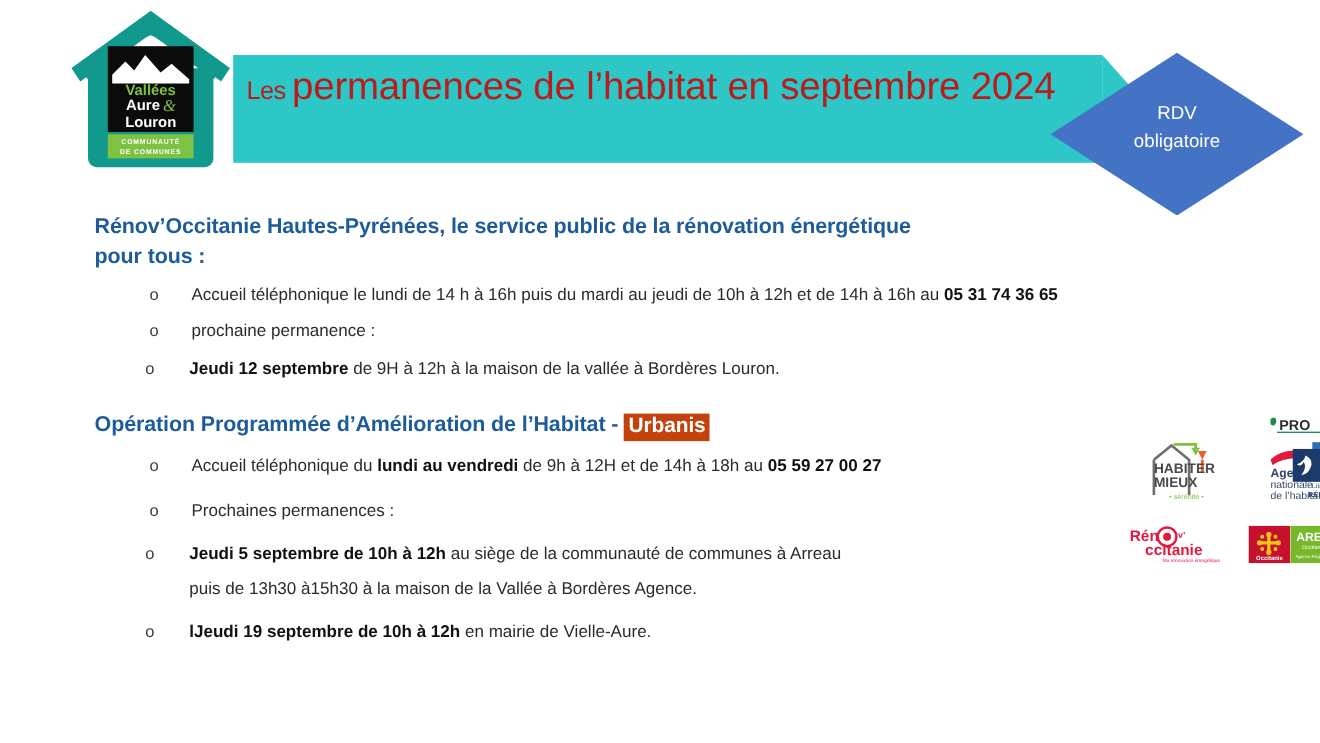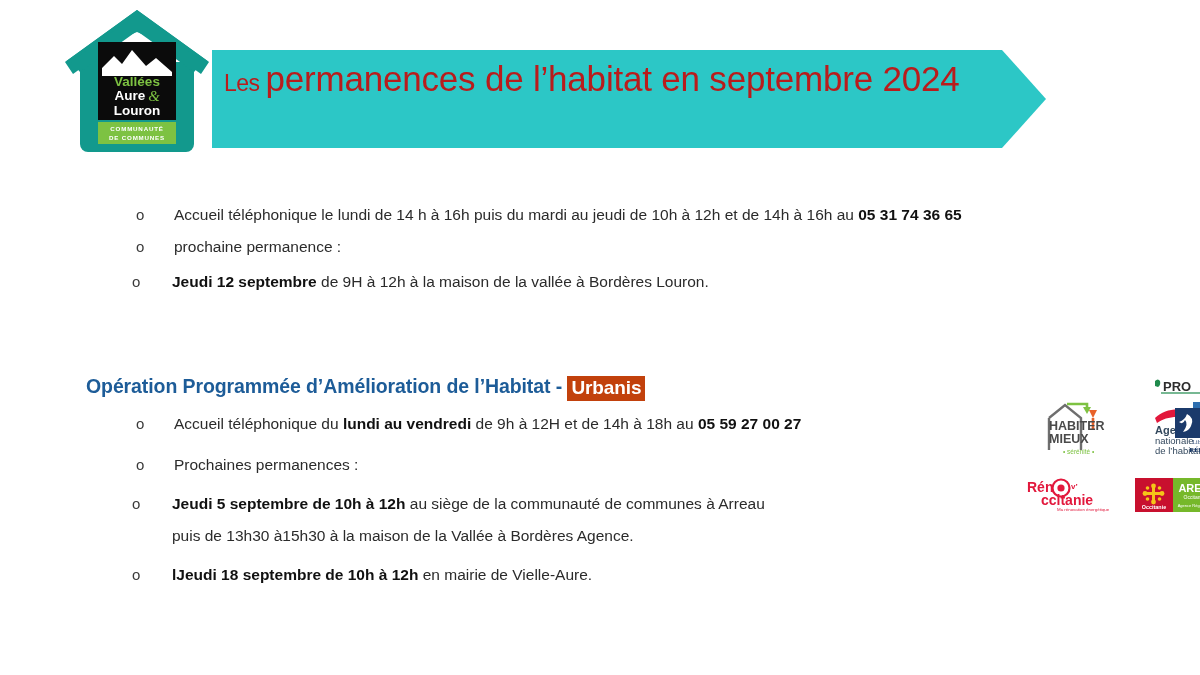--- a/index.html
+++ b/index.html
@@ -194,22 +194,33 @@
     </svg>
   </div>
 
   <div class="banner"></div>
   <div class="banner-arrow-tip"></div>
 
   <div class="banner-title">
     <span class="small-les">Les </span><span>permanences de l’habitat en septembre 2024</span>
   </div>
 
+  <div class="rdv-diamond">
+    <div class="shape"></div>
+    <div class="rdv-label">
+      <div>RDV</div>
+      <div>obligatoire</div>
+    </div>
+  </div>
 
   <div class="section" style="left:86px; top:193px; width:990px;">
+    <div class="sec-head">
+      <div>Rénov’Occitanie Hautes-Pyrénées, le service public de la rénovation énergétique</div>
+      <div>pour tous :</div>
+    </div>
 
     <ul class="lvl1">
       <li>
         <span class="bullet-o">o</span>
         <span>Accueil téléphonique le lundi de  14 h à 16h puis du mardi au jeudi de 10h à 12h et de 14h à 16h au </span><span class="b">05 31 74 36 65</span>
       </li>
       <li>
         <span class="bullet-o">o</span>
         <span>prochaine permanence :</span>
       </li>
@@ -240,21 +251,21 @@
     </ul>
 
     <ul class="lvl2" style="margin-top:6px;">
       <li style="margin-top:18px;">
         <span class="bullet-o">o</span>
         <span class="b">Jeudi 5 septembre de 10h à 12h</span><span> au siège de la communauté de communes à Arreau</span>
         <span class="line2">puis de 13h30 à15h30 à la maison de la Vallée à Bordères Agence.</span>
       </li>
       <li style="margin-top:18px;">
         <span class="bullet-o">o</span>
-        <span class="b">lJeudi 18 septembre de 10h à 12h</span><span> en mairie de Vielle-Aure.</span>
+        <span class="b">lJeudi 19 septembre de 10h à 12h</span><span> en mairie de Vielle-Aure.</span>
       </li>
     </ul>
   </div>
 
   <div class="logo-cluster">
 
     <div class="logo-habiter">
       <svg viewBox="0 0 70 62" width="70" height="62">
         <path d="M6 22 L6 54 M6 22 L22 9 L38 22 L38 54" fill="none" stroke="#6e6e6e" stroke-width="2.4"></path>
         <path d="M24 8 L44 8 L44 14" fill="none" stroke="#7DC242" stroke-width="2.6"></path>

